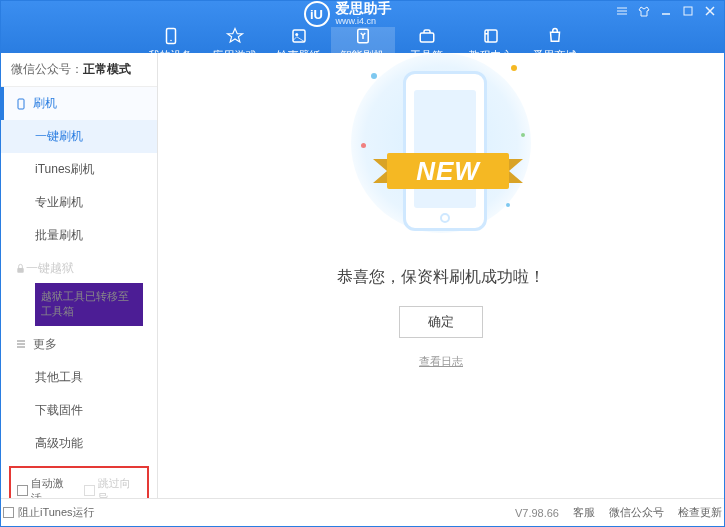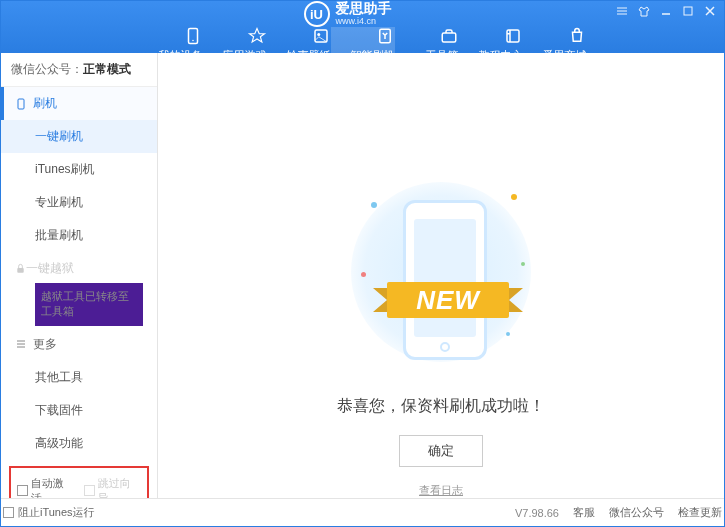--- a/index.html
+++ b/index.html
@@ -5,21 +5,21 @@
 * { margin: 0; padding: 0; box-sizing: border-box; font-family: "Microsoft YaHei", Arial, sans-serif; }
 body { background: #f0f0f0; display: flex; justify-content: center; align-items: center; height: 100vh; }
 .window { width: 725px; height: 527px; background: #fff; border: 1px solid #2a7de1; display: flex; flex-direction: column; overflow: hidden; }
 .titlebar { height: 52px; background: linear-gradient(to bottom, #3b8ef0, #2a7de1); display: flex; align-items: center; color: #fff; padding: 0 8px; flex-direction: column; }
 .logo-block { display: flex; align-items: center; gap: 6px; padding-left: 6px; width: 130px; }
 .logo-circle { width: 26px; height: 26px; border: 2px solid #fff; border-radius: 50%; display: flex; align-items: center; justify-content: center; font-weight: bold; font-size: 13px; }
 .logo-text { display: flex; flex-direction: column; line-height: 1.1; }
 .logo-title { font-size: 14px; font-weight: bold; }
 .logo-sub { font-size: 9px; opacity: 0.85; }
 .nav-tabs { display: flex; height: 100%; flex: 1; }
-.nav-tab { width: 64px; display: flex; flex-direction: column; align-items: flex-end; justify-content: center; gap: 3px; font-size: 11px; cursor: pointer; }
+.nav-tab { width: 64px; display: flex; flex-direction: column; align-items: center; justify-content: center; gap: 3px; font-size: 11px; cursor: pointer; }
 .nav-tab.active { background: rgba(255,255,255,0.18); }
 .nav-icon { width: 20px; height: 18px; display: flex; align-items: center; justify-content: center; }
 .nav-icon svg { fill: #fff; }
 .winbtn { width: 14px; height: 14px; display: flex; align-items: center; justify-content: center; cursor: pointer; opacity: 0.9; }
 .winbtn svg { stroke: #fff; fill: none; }
 .rightcircles { display: flex; gap: 8px; margin-left: 10px; margin-right: 6px; }
 .circlebtn { width: 26px; height: 26px; border: 1.5px solid rgba(255,255,255,0.8); border-radius: 50%; display: flex; align-items: center; justify-content: center; cursor: pointer; }
 .circlebtn svg { fill: #fff; }
 
 .body-area { flex: 1; display: flex; overflow: hidden; }
@@ -31,21 +31,21 @@
 .side-item { padding: 8px 14px 8px 34px; cursor: pointer; color: #555; }
 .side-item.active { background: #eaf3fe; color: #2a7de1; }
 .side-item.grey-box { background: #4c1d95; margin: 2px 14px 2px 34px; padding: 6px; font-size: 11px; color: #888; line-height: 1.4; }
 .side-lock { color: #ccc; padding: 8px 14px 4px 14px; display: flex; align-items: center; gap: 0; }
 .checkbox-row { border: 2px solid #e53935; margin: 6px 8px; padding: 8px 6px; display: flex; gap: 10px; align-items: center; }
 .cbx { display: flex; align-items: center; gap: 3px; font-size: 11px; color: #666; }
 .cbx.disabled { color: #ccc; }
 .cbx-box { width: 11px; height: 11px; border: 1px solid #999; background: #fff; }
 .cbx.disabled .cbx-box { border-color: #ddd; }
 
-.main { flex: 1; display: flex; flex-direction: column; align-items: center; justify-content: flex-end; position: relative; }
+.main { flex: 1; display: flex; flex-direction: column; align-items: center; justify-content: flex-start; position: relative; }
 .phone-illustration { position: relative; width: 160px; height: 200px; margin-bottom: 14px; }
 .illus-circle { position: absolute; width: 180px; height: 180px; border-radius: 50%; background: radial-gradient(circle, #d9efff 0%, #e8f5ff 60%, #fff 80%); left: -10px; top: 0; }
 .confetti { position: absolute; width: 6px; height: 6px; border-radius: 50%; }
 .phone-body { position: absolute; left: 42px; top: 18px; width: 84px; height: 160px; background: #fff; border: 3px solid #cfe8ff; border-radius: 12px; }
 .phone-screen { position: absolute; left: 8px; top: 16px; right: 8px; bottom: 20px; background: #e6f3ff; border-radius: 3px; }
 .phone-home { position: absolute; bottom: 5px; left: 50%; transform: translateX(-50%); width: 10px; height: 10px; border: 2px solid #cfe8ff; border-radius: 50%; }
 .new-ribbon { position: absolute; left: 12px; top: 88px; }
 .ribbon-back { fill: #d9a326; }
 .ribbon-front { fill: #f5b823; }
 .ribbon-text { font-size: 26px; font-weight: 900; fill: #fff; font-style: italic; letter-spacing: 1px; }

